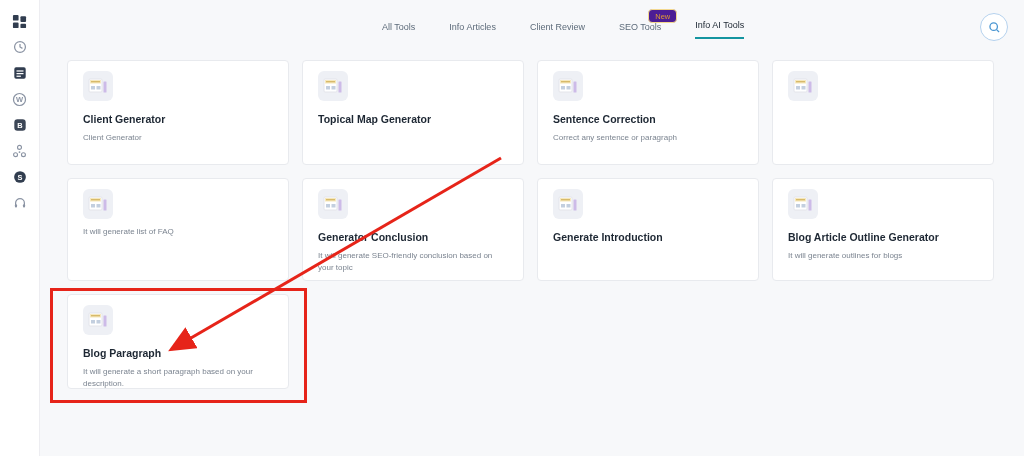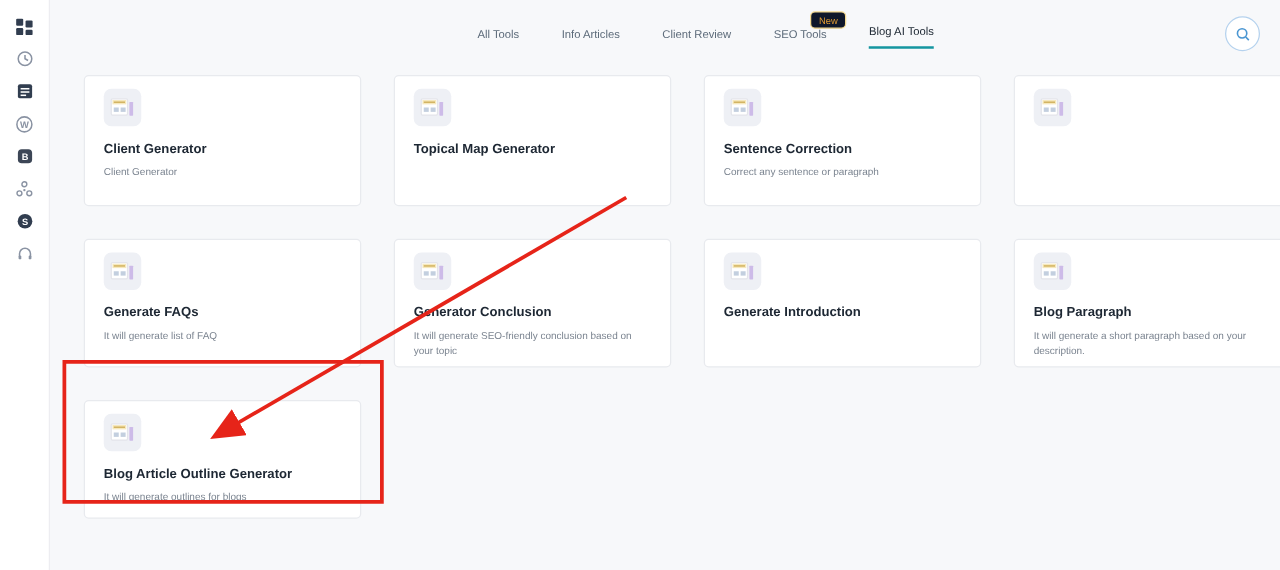--- a/index.html
+++ b/index.html
@@ -28,36 +28,36 @@
     position:absolute; left:382px; top:20px;
     display:flex; align-items:flex-end; gap:34px; z-index:2;
   }
   .tab {
     font-size:9px; color:#5d6b7a; padding-bottom:7px; position:relative;
     cursor:pointer; white-space:nowrap;
   }
   .tab.active { color:#212b36; border-bottom:2px solid #1495a0; font-weight:400; }
   .new-badge {
     position:absolute; top:-13px; right:-16px;
-    background:#0f172a; border:1px solid #f3d88e; color:#e09a33;
+    background:#4c1d95; border:1px solid #f3d88e; color:#e09a33;
     font-size:7.5px; padding:1.5px 6px; border-radius:4px; line-height:1.2;
   }
 
   
   .search-btn {
     position:absolute; right:16px; top:13px; width:28px; height:28px;
     border-radius:50%; border:1px solid #b5d2ee; background:#ffffff;
     display:flex; align-items:center; justify-content:center; cursor:pointer; z-index:2;
   }
 
   
   .cards {
     position:absolute; left:67px; top:60px; width:927px;
     display:grid; grid-template-columns:repeat(4,222px);
-    grid-template-rows:105px 103px 95px; gap:26px; z-index:1;
+    grid-template-rows:105px 103px 95px; gap:13px; z-index:1;
   }
   .card {
     background:#ffffff; border:1px solid #e8eaee; border-radius:4px;
     padding:10px 15px; cursor:pointer; overflow:hidden;
   }
   .tool-icon {
     width:30px; height:30px; background:#eef0f5; border-radius:6px;
     display:flex; align-items:center; justify-content:center;
   }
   .card-title { margin-top:12px; font-size:10.5px; font-weight:700; color:#1d2733; }
@@ -135,21 +135,21 @@
 </aside>
 
 <nav class="tabbar">
   <div class="tab">All Tools</div>
   <div class="tab">Info Articles</div>
   <div class="tab">Client Review</div>
   <div class="tab">
     <span>SEO Tools</span>
     <span class="new-badge">New</span>
   </div>
-  <div class="tab active">Blog AI Tools</div>
+  <div class="tab active">Info AI Tools</div>
 </nav>
 
 <div class="search-btn">
   <svg width="13" height="13" viewBox="0 0 16 16" fill="none" stroke="#4a96d2" stroke-width="1.6">
       <circle cx="7" cy="7" r="4.6"></circle>
       <path d="M10.6 10.6 L13.6 13.6"></path>
     </svg>
 </div>
 
 <main class="cards">
@@ -215,21 +215,20 @@
     <div class="tool-icon">
         <svg width="20" height="17" viewBox="0 0 20 17">
           <rect x="1" y="1" width="13" height="13" rx="1" fill="#ffffff" stroke="#e3e4ea"></rect>
           <rect x="2" y="2" width="11" height="3.5" fill="#f6e8bc"></rect>
           <rect x="3" y="3.2" width="9" height="1.1" fill="#cfae58"></rect>
           <rect x="3" y="8" width="4" height="3.5" fill="#c3cfdf"></rect>
           <rect x="8.5" y="8" width="4" height="3.5" fill="#c3cfdf"></rect>
           <rect x="15.5" y="3.5" width="3" height="11" rx="0.5" fill="#cdbbe8"></rect>
         </svg>
       </div>
-    <div class="card-title">Generate FAQs</div>
     <div class="card-desc">It will generate list of FAQ</div>
   </div>
 
   <div class="card">
     <div class="tool-icon">
         <svg width="20" height="17" viewBox="0 0 20 17">
           <rect x="1" y="1" width="13" height="13" rx="1" fill="#ffffff" stroke="#e3e4ea"></rect>
           <rect x="2" y="2" width="11" height="3.5" fill="#f6e8bc"></rect>
           <rect x="3" y="3.2" width="9" height="1.1" fill="#cfae58"></rect>
           <rect x="3" y="8" width="4" height="3.5" fill="#c3cfdf"></rect>
@@ -259,37 +258,37 @@
     <div class="tool-icon">
         <svg width="20" height="17" viewBox="0 0 20 17">
           <rect x="1" y="1" width="13" height="13" rx="1" fill="#ffffff" stroke="#e3e4ea"></rect>
           <rect x="2" y="2" width="11" height="3.5" fill="#f6e8bc"></rect>
           <rect x="3" y="3.2" width="9" height="1.1" fill="#cfae58"></rect>
           <rect x="3" y="8" width="4" height="3.5" fill="#c3cfdf"></rect>
           <rect x="8.5" y="8" width="4" height="3.5" fill="#c3cfdf"></rect>
           <rect x="15.5" y="3.5" width="3" height="11" rx="0.5" fill="#cdbbe8"></rect>
         </svg>
       </div>
+    <div class="card-title">Blog Article Outline Generator</div>
+    <div class="card-desc">It will generate outlines for blogs</div>
+  </div>
+
+  <div class="card">
+    <div class="tool-icon">
+        <svg width="20" height="17" viewBox="0 0 20 17">
+          <rect x="1" y="1" width="13" height="13" rx="1" fill="#ffffff" stroke="#e3e4ea"></rect>
+          <rect x="2" y="2" width="11" height="3.5" fill="#f6e8bc"></rect>
+          <rect x="3" y="3.2" width="9" height="1.1" fill="#cfae58"></rect>
+          <rect x="3" y="8" width="4" height="3.5" fill="#c3cfdf"></rect>
+          <rect x="8.5" y="8" width="4" height="3.5" fill="#c3cfdf"></rect>
+          <rect x="15.5" y="3.5" width="3" height="11" rx="0.5" fill="#cdbbe8"></rect>
+        </svg>
+      </div>
     <div class="card-title">Blog Paragraph</div>
     <div class="card-desc">It will generate a short paragraph based on your description.</div>
-  </div>
-
-  <div class="card">
-    <div class="tool-icon">
-        <svg width="20" height="17" viewBox="0 0 20 17">
-          <rect x="1" y="1" width="13" height="13" rx="1" fill="#ffffff" stroke="#e3e4ea"></rect>
-          <rect x="2" y="2" width="11" height="3.5" fill="#f6e8bc"></rect>
-          <rect x="3" y="3.2" width="9" height="1.1" fill="#cfae58"></rect>
-          <rect x="3" y="8" width="4" height="3.5" fill="#c3cfdf"></rect>
-          <rect x="8.5" y="8" width="4" height="3.5" fill="#c3cfdf"></rect>
-          <rect x="15.5" y="3.5" width="3" height="11" rx="0.5" fill="#cdbbe8"></rect>
-        </svg>
-      </div>
-    <div class="card-title">Blog Article Outline Generator</div>
-    <div class="card-desc">It will generate outlines for blogs</div>
   </div>
 
 </main>
 
 <div class="red-box"></div>
 <svg class="arrow-overlay" width="1024" height="456" viewBox="0 0 1024 456">
   <defs>
     <marker id="arrowhead" markerWidth="9" markerHeight="8" refX="7.5" refY="4" orient="auto">
       <polygon points="0 0, 9 4, 0 8" fill="#e62419"></polygon>
     </marker>

